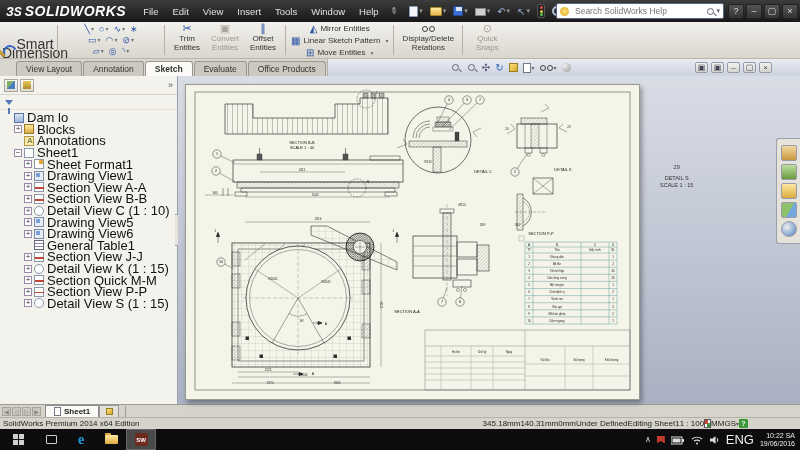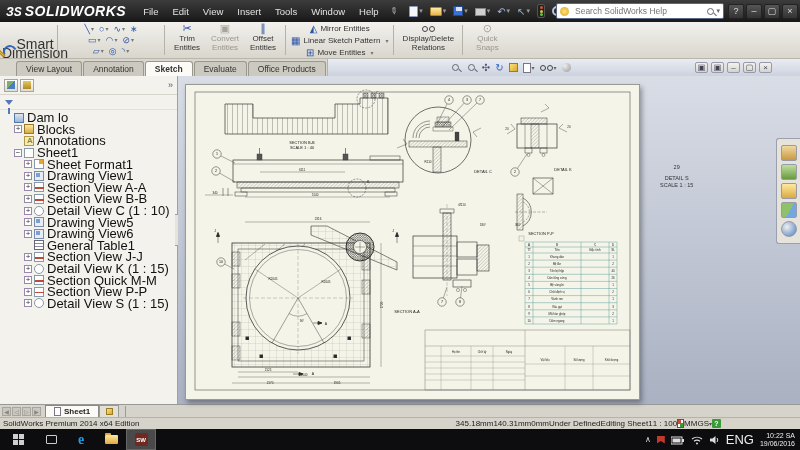--- a/index.html
+++ b/index.html
@@ -153,21 +153,21 @@
     padding:1px 8px;font-size:8px;font-weight:bold;height:12px;}
   .stab .pagei{width:7px;height:9px;}
   .stab2{width:20px;height:12px;background:#e3e0d8;border:1px solid #999;border-bottom:none;
     display:flex;align-items:center;justify-content:center;}
   .stab2 .cube{width:7px;height:7px;}
   .sb-sep{width:1px;height:11px;background:#999;margin-left:6px;}
 
   
   .statusbar{height:12px;background:#d6d3cb;border-top:1px solid #b5b2a8;display:flex;
     align-items:center;font-size:8px;color:#222;padding:0 3px;}
-  .st-right{margin-left:auto;display:flex;align-items:center;margin-right:76px;}
+  .st-right{margin-left:auto;display:flex;align-items:center;margin-right:49px;}
   .st-doc{width:7px;height:9px;background:#fff;border:1px solid #555;position:relative;}
   .st-doc:after{content:"";position:absolute;left:0;top:0;width:3px;height:4px;background:#d04838;}
   .st-doc:before{content:"";position:absolute;right:0;bottom:0;width:3px;height:4px;background:#3a9a3a;}
   .st-help{width:9px;height:9px;background:#3a9a3a;color:#fff;font-size:7px;font-weight:bold;
     display:flex;align-items:center;justify-content:center;border-radius:1px;}
 
   
   .taskbar{height:21px;background:#0d0d0f;display:flex;align-items:center;color:#eee;}
   .tbtn{width:30px;height:21px;display:flex;align-items:center;justify-content:center;}
   .start{width:36px;}

